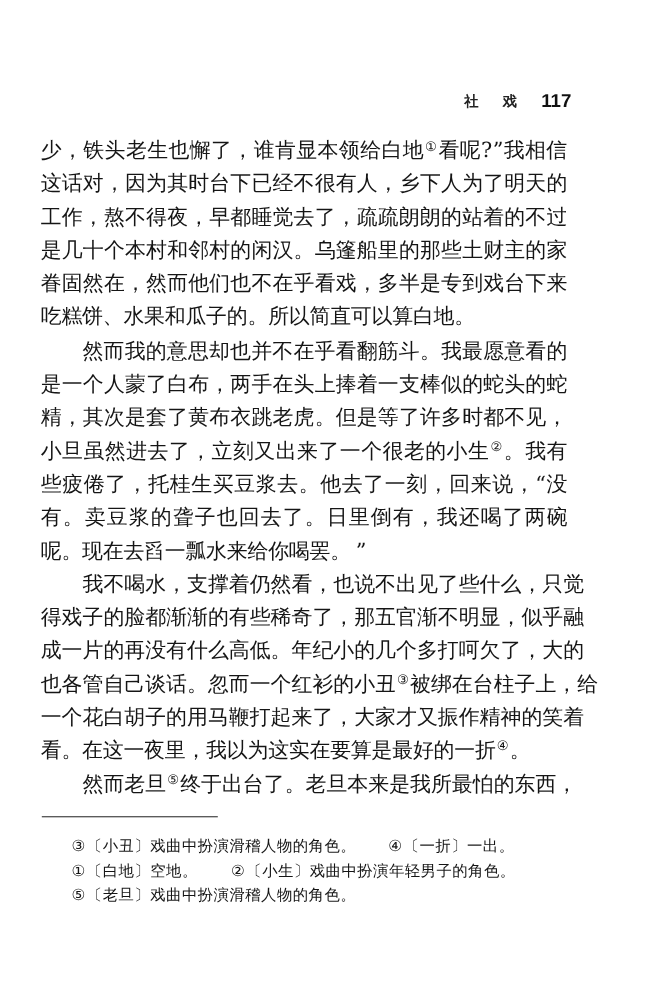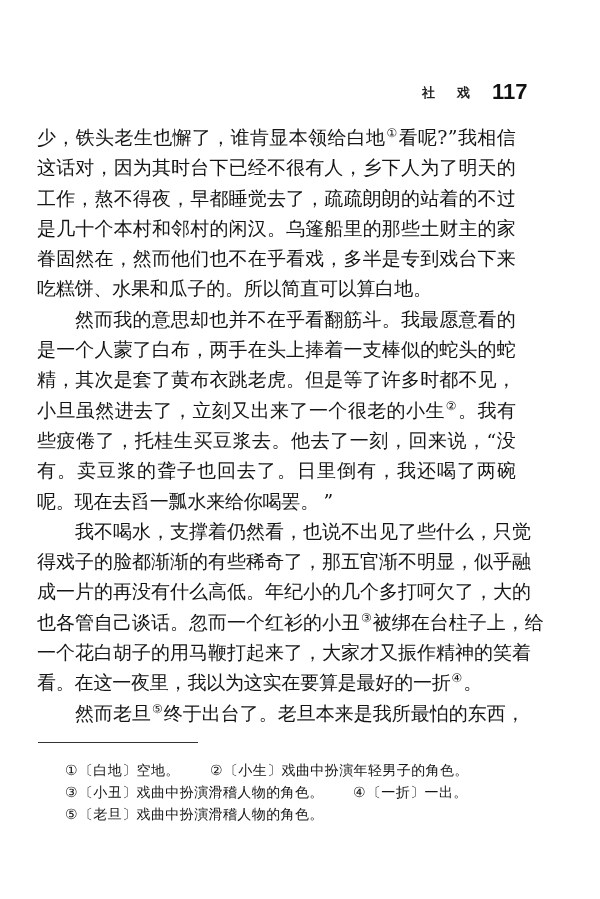--- a/index.html
+++ b/index.html
@@ -3,21 +3,21 @@
 <meta charset="utf-8">
 <style>
   html, body { margin: 0; padding: 0; background: #ffffff; }
   body { width: 600px; height: 899px; position: relative; overflow: hidden;
          font-family: "DejaVu Serif", serif; color: #151515; }
   .running-head { position: absolute; top: 82px; left: 0; width: 600px; height: 22px; }
   .rh-char { position: absolute; top: 3px; font-size: 13px; font-weight: bold; line-height: 16px; color: #222; }
   .rh-char.c1 { left: 422px; }
   .rh-char.c2 { left: 457px; }
   .page-number { position: absolute; left: 492px; top: 0; font-family: "Liberation Sans", sans-serif;
-                 font-weight: bold; font-size: 22px; line-height: 20px; color: #111; }
+                 font-weight: bold; font-size: 17px; line-height: 20px; color: #111; }
 
   .body-text { position: absolute; top: 122px; left: 37px; width: 479px; }
   .paragraph { margin: 0; padding: 0; }
   .line { height: 30.3px; line-height: 30.3px; display: flex; align-items: center;
           font-size: 19px; white-space: nowrap; }
   .line.j { justify-content: space-between; }
   .line.indent { padding-left: 38px; }
   .line.l .ch { width: 18.8px; flex: none; text-align: center; }
   .line .ch { display: inline-block; }
   .line .ref { font-size: 12px; line-height: 12px; align-self: flex-start; margin-top: 5px;
@@ -578,32 +578,32 @@
         <span class="ch">，</span>
       </div>
   </div>
 </main>
 
 <div class="footnote-rule"></div>
 
 <section class="footnotes">
   <div class="fn-row">
     <div class="fn-item a">
+      <span class="fn-mark">③</span><span>〔小丑〕</span><span>戏曲中扮演滑稽人物的角色。</span>
+    </div>
+    <div class="fn-item b4">
+      <span class="fn-mark">④</span><span>〔一折〕</span><span>一出。</span>
+    </div>
+  </div>
+  <div class="fn-row">
+    <div class="fn-item a">
       <span class="fn-mark">①</span><span>〔白地〕</span><span>空地。</span>
     </div>
     <div class="fn-item b2">
       <span class="fn-mark">②</span><span>〔小生〕</span><span>戏曲中扮演年轻男子的角色。</span>
-    </div>
-  </div>
-  <div class="fn-row">
-    <div class="fn-item a">
-      <span class="fn-mark">③</span><span>〔小丑〕</span><span>戏曲中扮演滑稽人物的角色。</span>
-    </div>
-    <div class="fn-item b4">
-      <span class="fn-mark">④</span><span>〔一折〕</span><span>一出。</span>
     </div>
   </div>
   <div class="fn-row">
     <div class="fn-item a">
       <span class="fn-mark">⑤</span><span>〔老旦〕</span><span>戏曲中扮演滑稽人物的角色。</span>
     </div>
   </div>
 </section>
 
 </body></html>

